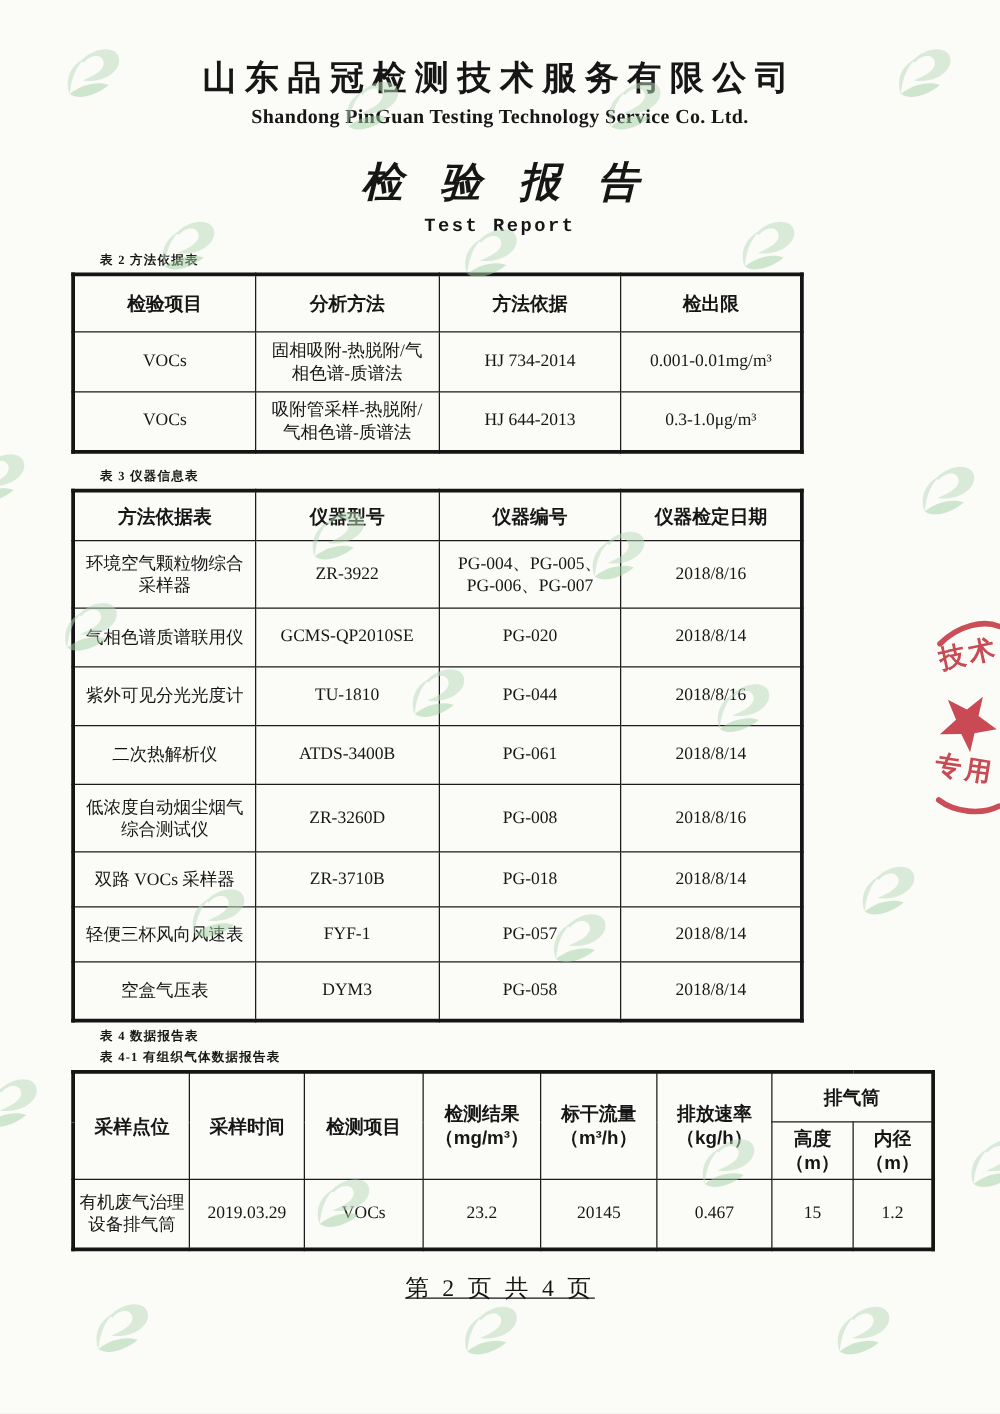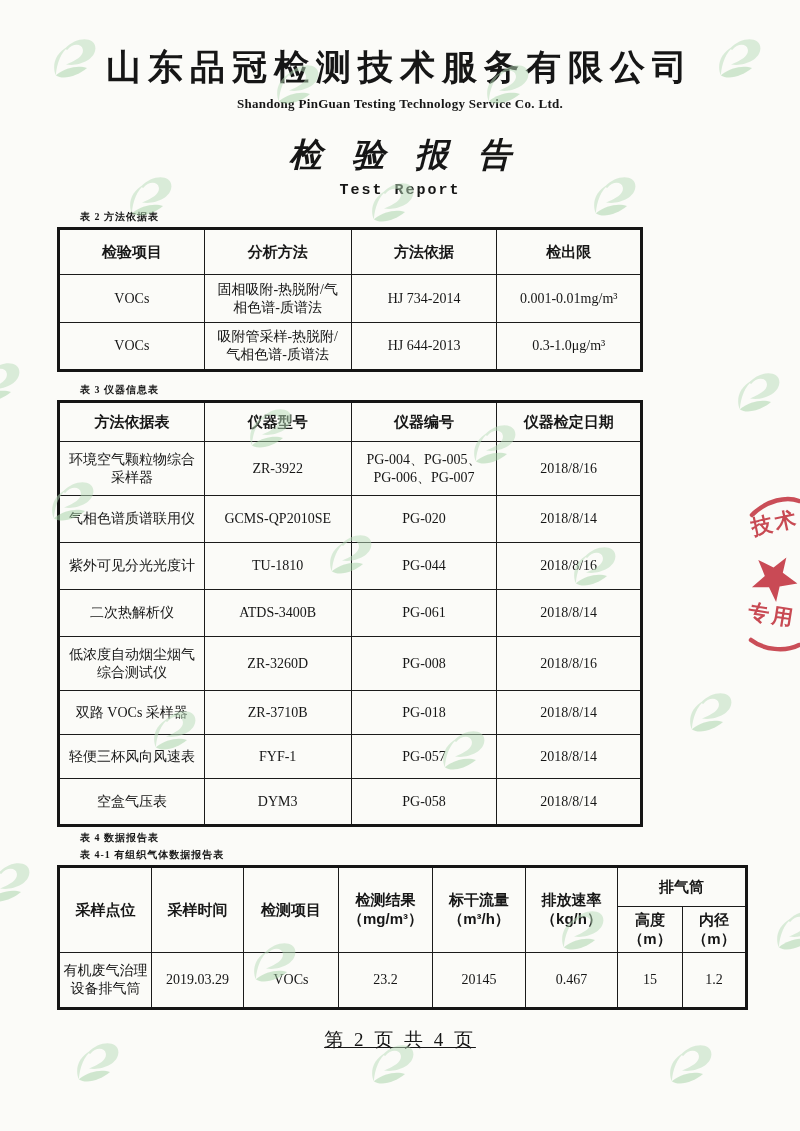--- a/index.html
+++ b/index.html
@@ -5,22 +5,22 @@
   html,body{margin:0;padding:0;background:#e8e8e8;}
   .page{
     position:relative;width:800px;height:1131px;margin:0 auto;
     background:#fbfbf8;overflow:hidden;
     font-family:"Liberation Serif","DejaVu Serif",serif;color:#161616;
   }
   
   .wm{position:absolute;width:60px;height:60px;opacity:.5;pointer-events:none;}
   
   .hd{padding-top:44px;text-align:center;}
-  .company-cn{margin:0;font-size:35px;font-weight:bold;letter-spacing:7px;}
-  .company-en{margin-top:5px;font-size:13px;font-weight:bold;letter-spacing:.3px;}
+  .company-cn{margin:0;font-size:27px;font-weight:bold;letter-spacing:7px;}
+  .company-en{margin-top:5px;font-size:16px;font-weight:bold;letter-spacing:.3px;}
   .title-cn{margin-top:21px;font-size:33px;font-weight:bold;letter-spacing:30px;padding-left:30px;font-style:italic;}
   .title-en{margin-top:4px;font-size:15px;letter-spacing:2px;font-family:"Liberation Mono","DejaVu Sans Mono",monospace;font-weight:bold;}
   
   .tbl-title{margin:11px 0 3px 80px;font-size:10px;font-weight:bold;letter-spacing:1px;}
   .tbl-title.tight{margin-top:4px;}
   
   table{border-collapse:collapse;table-layout:fixed;margin-left:57px;
         border:3px solid #151515;}
   th,td{border:1.6px solid #1b1b1b;text-align:center;vertical-align:middle;
         white-space:pre-line;padding:2px 8px;overflow:hidden;}

